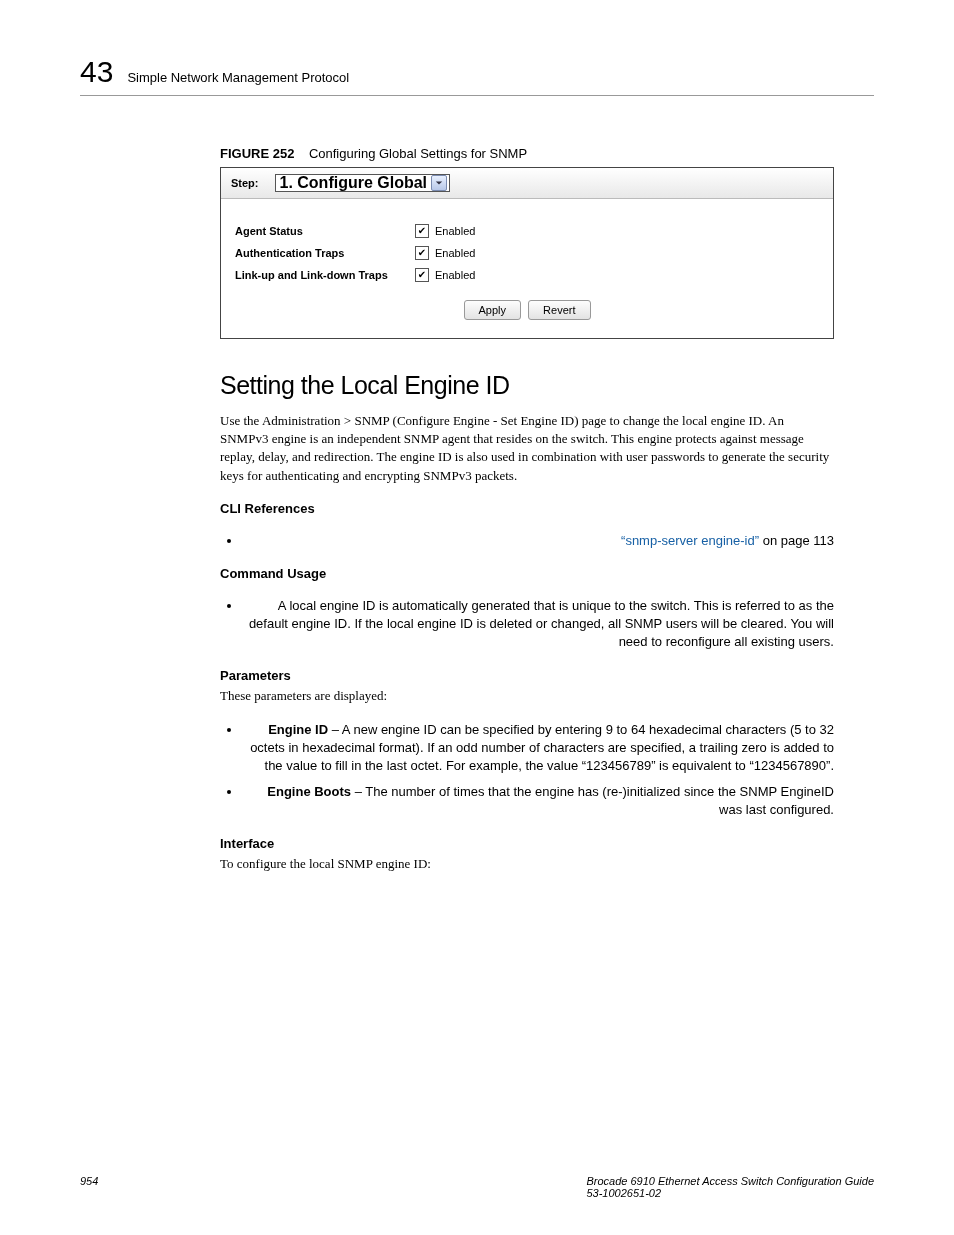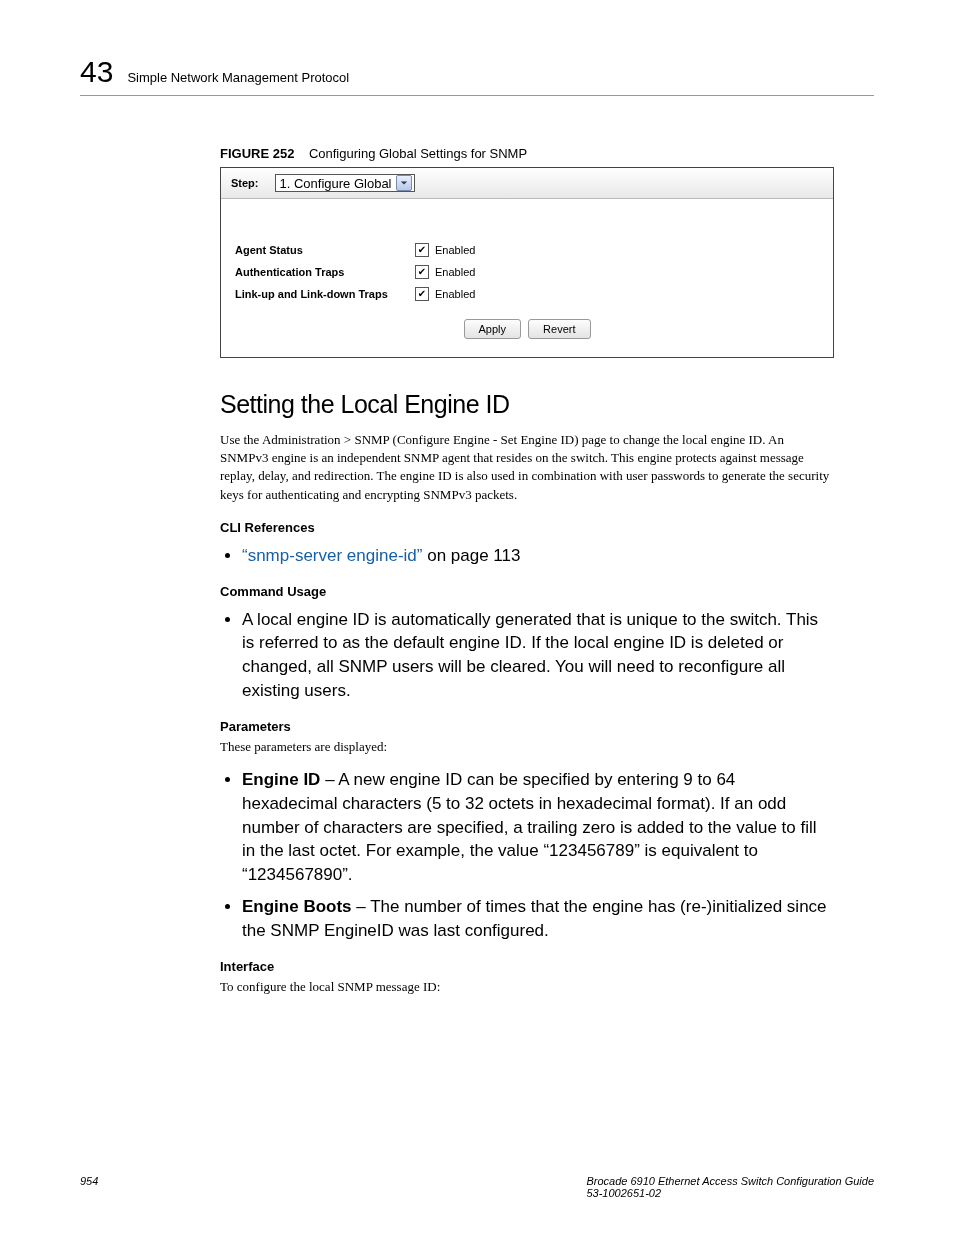--- a/index.html
+++ b/index.html
@@ -62,42 +62,41 @@
     font-weight: bold;
     display: flex;
     align-items: center;
     gap: 16px;
   }
   .step-select {
     display: inline-flex;
     align-items: center;
     border: 1px solid #555;
     background: #fff;
-    font-size: 13px;
-    font-weight: normal;
+    font-size: 16px;
+    font-weight: bold;
     height: 16px;
     padding: 0 2px 0 4px;
     justify-content: space-between;
   }
   .step-select .sel-btn {
     width: 14px;
     height: 14px;
     background: linear-gradient(#e8f0ff,#b8c8e8);
     border: 1px solid #7a8bb0;
     border-radius: 2px;
     margin-left: 4px;
     display: inline-flex;
     align-items: center;
     justify-content: center;
   }
   .step-select .sel-btn svg { width: 8px; height: 8px; }
   .panel-body {
-    padding: 12px 14px 14px 14px;
-    font-size: 11px;
-    margin-top: 32px;
+    padding: 25px 14px 14px 14px;
+    font-size: 11px;
   }
   .form-row {
     display: flex;
     align-items: center;
     margin-bottom: 8px;
   }
   .form-row .lbl { width: 180px; font-weight: bold; }
   .form-row .ctl { display: flex; align-items: center; gap: 6px; font-weight: normal; }
   .chk {
     width: 12px; height: 12px; border: 1px solid #555; background: #fff;
@@ -129,21 +128,21 @@
     font-stretch: condensed;
     letter-spacing: -0.5px;
   }
   p {
     font-size: 13px;
     line-height: 1.4;
     margin: 0 0 12px 0;
     font-family: Liberation Serif, serif;
   }
   .subhead { font-size: 13px; font-weight: bold; margin: 16px 0 4px 0; }
-  ul.bul { margin: 9px 0 10px 0; padding-left: 22px; font-size: 17px; line-height: 1.4; }
+  ul.bul { margin: 16px 0 10px 0; padding-left: 22px; font-size: 13px; line-height: 1.4; text-align: right; }
   ul.bul li { margin-bottom: 8px; }
   ol.steps { margin: 4px 0 10px 0; padding-left: 28px; font-size: 13px; line-height: 1.4; }
   ol.steps li { margin-bottom: 10px; padding-left: 4px; }
   .link { color: #1760a5; }
   .footer {
     position: absolute;
     bottom: 36px;
     left: 80px;
     right: 80px;
     display: flex;
@@ -232,21 +231,21 @@
     <ul class="bul">
       <li>
         <b>Engine ID</b><span> – A new engine ID can be specified by entering 9 to 64 hexadecimal characters (5 to 32 octets in hexadecimal format). If an odd number of characters are specified, a trailing zero is added to the value to fill in the last octet. For example, the value “123456789” is equivalent to “1234567890”.</span>
       </li>
       <li>
         <b>Engine Boots</b><span> – The number of times that the engine has (re-)initialized since the SNMP EngineID was last configured.</span>
       </li>
     </ul>
 
     <div class="subhead">Interface</div>
-    <p>To configure the local SNMP message ID:</p>
+    <p>To configure the local SNMP engine ID:</p>
   </div>
 
   <div class="footer">
     <span>954</span>
     <span class="right">
       <span>Brocade 6910 Ethernet Access Switch Configuration Guide</span><br>
       <span>53-1002651-02</span>
     </span>
   </div>
 </div>

